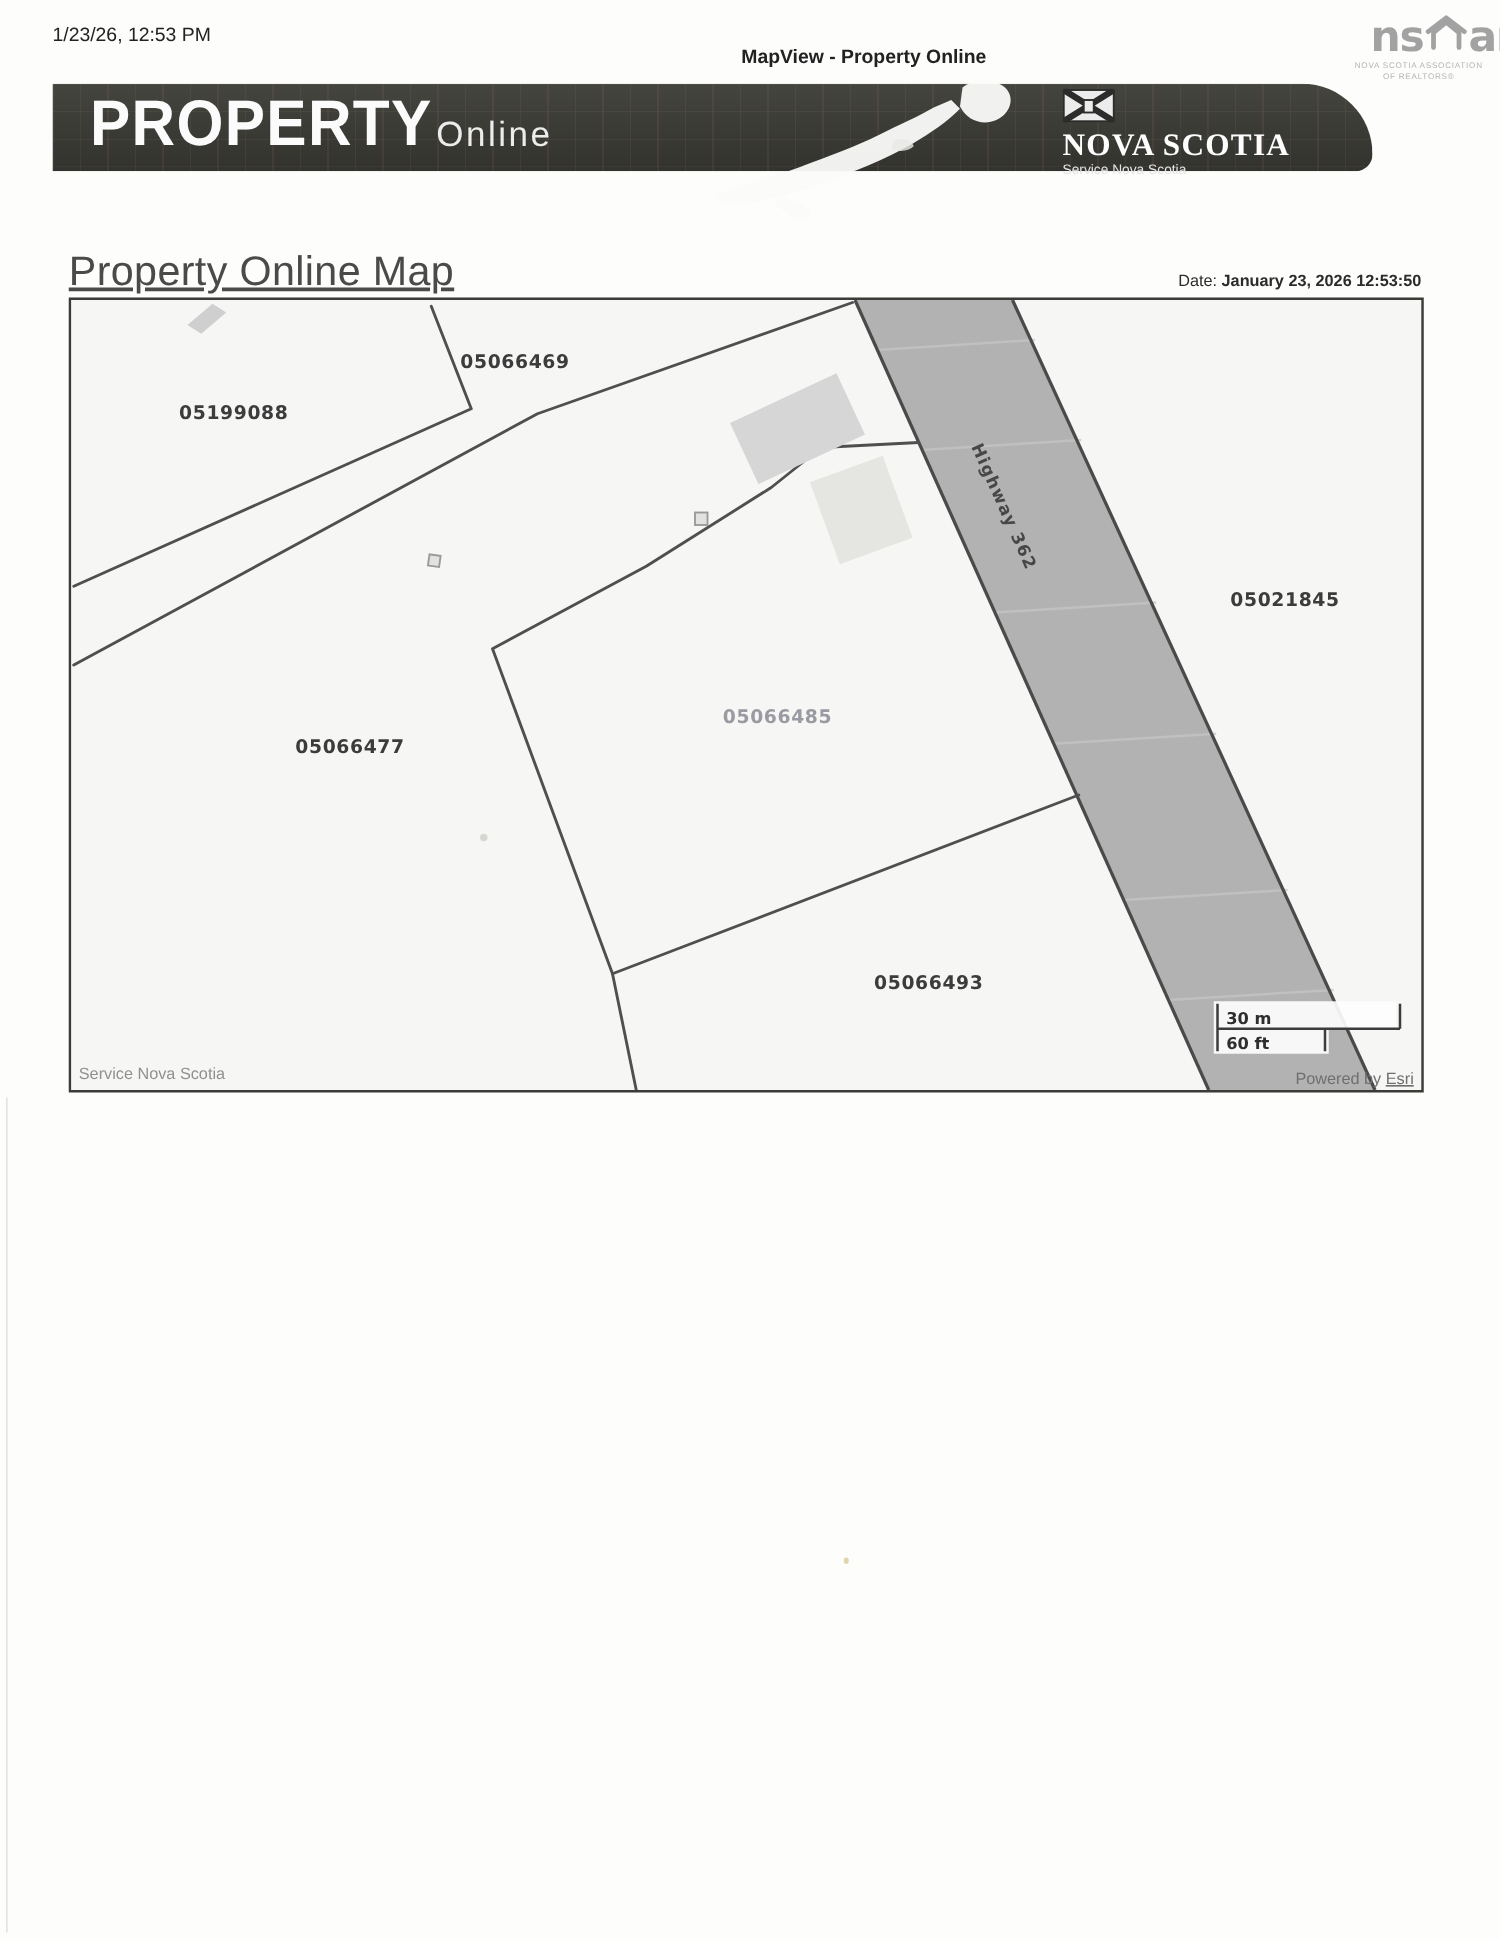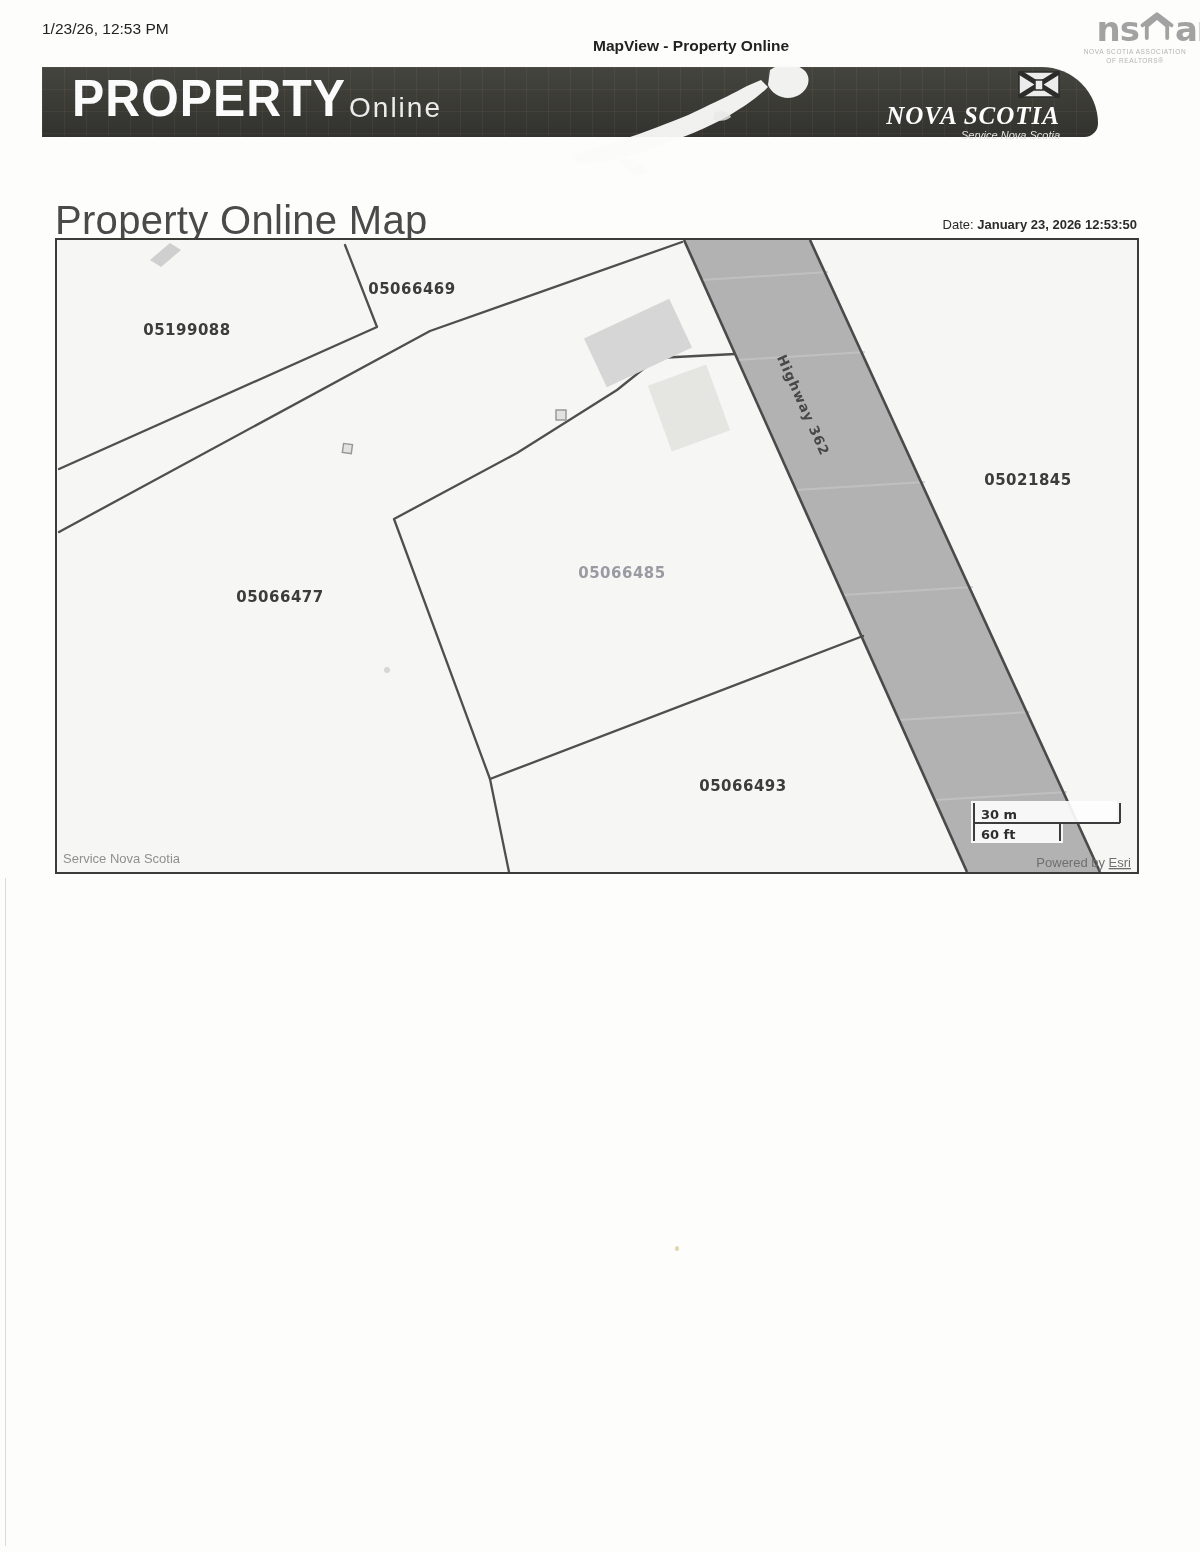--- a/index.html
+++ b/index.html
@@ -25,26 +25,26 @@
       linear-gradient(#45453f,#32322e);
     border-radius:0 58px 14px 0;
   }
   .banner-text{position:absolute;left:30px;top:7px;display:flex;align-items:baseline;}
   .banner-property{
     font-family:"Liberation Sans",sans-serif;font-weight:700;font-size:46px;color:#fbfbfb;
     letter-spacing:1px;display:inline-block;transform:scale(1.05,1.12);transform-origin:left bottom;
   }
   .banner-online{font-size:28px;color:#ececec;margin-left:16px;letter-spacing:2px;font-weight:500;}
   .ns-silhouette{position:absolute;left:523px;top:-7px;pointer-events:none;}
-  .banner-ns{position:absolute;left:808px;top:4px;width:210px;text-align:right;color:#fff;font-style:italic;}
+  .banner-ns{position:absolute;left:808px;top:4px;width:210px;text-align:left;color:#fff;}
   .ns-flag{display:block;margin:0 auto 1px auto;}
   .ns-word{font-family:"Liberation Serif",serif;font-weight:700;font-size:25px;letter-spacing:1px;color:#fdfdfd;line-height:1;}
   .ns-sub{font-size:11px;color:#e4e4e4;margin-top:1px;}
   
-  .map-title{position:absolute;left:55px;top:198px;font-size:40px;font-weight:300;color:#4a4a4a;letter-spacing:.3px;}
+  .map-title{position:absolute;left:55px;top:198px;font-size:33px;font-weight:300;color:#4a4a4a;letter-spacing:.3px;text-decoration:underline;}
   .map-date{position:absolute;right:63px;top:217px;font-size:13px;color:#2b2b2b;}
   .map-date b{font-weight:700;}
   
   .map-frame{
     position:absolute;left:55px;top:238px;width:1080px;height:632px;
     border:2.5px solid #3b3b38;background:#f6f6f4;box-sizing:content-box;
   }
   .map-frame svg{display:block;}
   
   .scan-line{position:absolute;left:5px;top:878px;width:1px;height:668px;background:#dcdcdc;}

